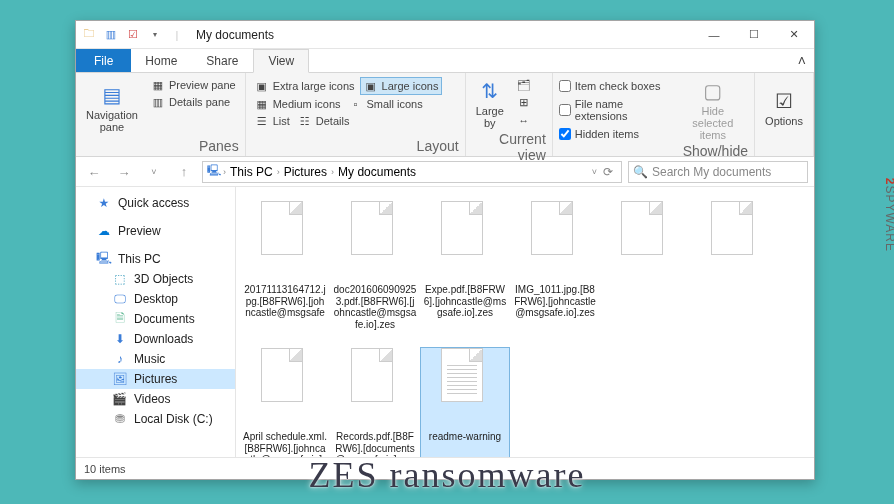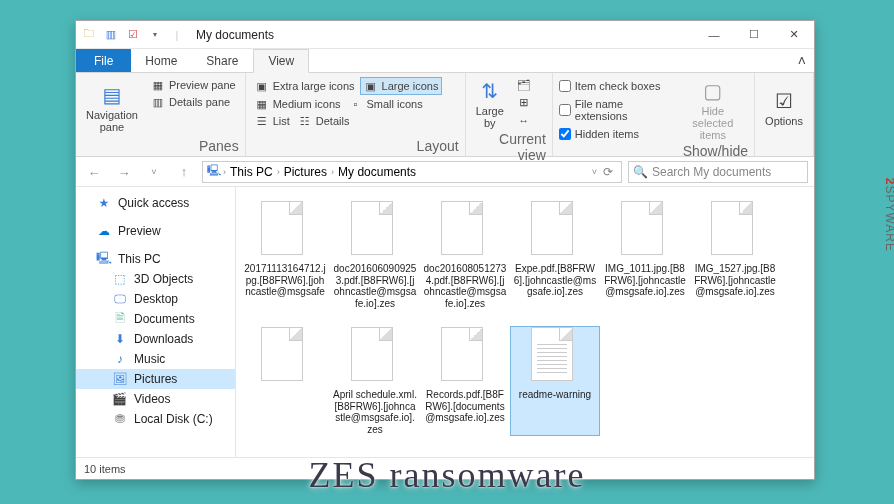--- a/index.html
+++ b/index.html
@@ -43,21 +43,21 @@
   .searchbox { width: 180px; height: 22px; border: 1px solid #ccc; display: flex; align-items: center; padding: 0 4px; font-size: 12px; color: #888; gap: 4px; }
   
   .content { flex: 1; display: flex; overflow: hidden; }
   .nav { width: 160px; border-right: 1px solid #e5e5e5; overflow: auto; padding: 6px 0; font-size: 12px; }
   .nav-item { display: flex; align-items: center; gap: 6px; padding: 2px 6px 2px 20px; color: #222; }
   .nav-item.sub { padding-left: 36px; }
   .nav-item.selected { background: #cce8ff; }
   .nav-ico { width: 16px; height: 16px; display: flex; align-items: center; justify-content: center; font-size: 12px; }
   .nav-sep { height: 8px; }
   .files { flex: 1; overflow: auto; padding: 10px 4px; display: flex; flex-wrap: wrap; align-content: flex-start; }
-  .file { width: 88px; display: flex; flex-direction: column; align-items: center; margin: 4px 1px 14px; font-size: 10px; color: #222; text-align: center; }
+  .file { width: 88px; display: flex; flex-direction: column; align-items: center; margin: 4px 1px 14px; font-size: 10px; color: #222; text-align: center; gap: 21px; }
   .file.selected { background: #cce8ff; outline: 1px solid #7ab5e0; }
   .file-icon { width: 48px; height: 58px; margin-bottom: 4px; position: relative; }
   .page { width: 42px; height: 54px; background: #fff; border: 1px solid #ccc; position: relative; }
   .page::after { content: ""; position: absolute; top: 0; right: 0; width: 12px; height: 12px; background: linear-gradient(135deg, #fff 50%, #ddd 50%); border-left: 1px solid #ccc; border-bottom: 1px solid #ccc; }
   .page.lined::before { content: ""; position: absolute; top: 16px; left: 5px; right: 5px; bottom: 5px; background: repeating-linear-gradient(#ccc, #ccc 1px, transparent 1px, transparent 4px); }
   .file-name { word-break: break-all; line-height: 1.15; max-height: 4.6em; overflow: hidden; padding: 0 2px; }
   
   .status { height: 22px; border-top: 1px solid #e5e5e5; display: flex; align-items: center; padding: 0 8px; font-size: 11px; color: #444; }
   
   .watermark { position: absolute; bottom: 8px; left: 0; right: 0; text-align: center; font-family: Georgia, serif; font-size: 36px; color: #3a3a4a; text-shadow: 0 0 6px #fff, 0 0 2px #fff; pointer-events: none; letter-spacing: 2px; }
@@ -296,39 +296,32 @@
         <div class="file">
           <div class="file-icon">
             <div class="page"></div>
           </div>
           <div class="file-name">doc2016060909253.pdf.[B8FRW6].[johncastle@msgsafe.io].zes</div>
         </div>
         <div class="file">
           <div class="file-icon">
             <div class="page"></div>
           </div>
-          <div class="file-name">doc2016080512734.pdf.[B8FRW6].[johncastle@msgsafe.io].zes</div>
-        </div>
-        <div class="file">
-          <div class="file-icon">
-            <div class="page"></div>
-          </div>
           <div class="file-name">Expe.pdf.[B8FRW6].[johncastle@msgsafe.io].zes</div>
         </div>
         <div class="file">
           <div class="file-icon">
             <div class="page"></div>
           </div>
           <div class="file-name">IMG_1011.jpg.[B8FRW6].[johncastle@msgsafe.io].zes</div>
         </div>
         <div class="file">
           <div class="file-icon">
             <div class="page"></div>
           </div>
-          <div class="file-name">IMG_1527.jpg.[B8FRW6].[johncastle@msgsafe.io].zes</div>
         </div>
         <div class="file">
           <div class="file-icon">
             <div class="page"></div>
           </div>
         </div>
         <div class="file">
           <div class="file-icon">
             <div class="page"></div>
           </div>

